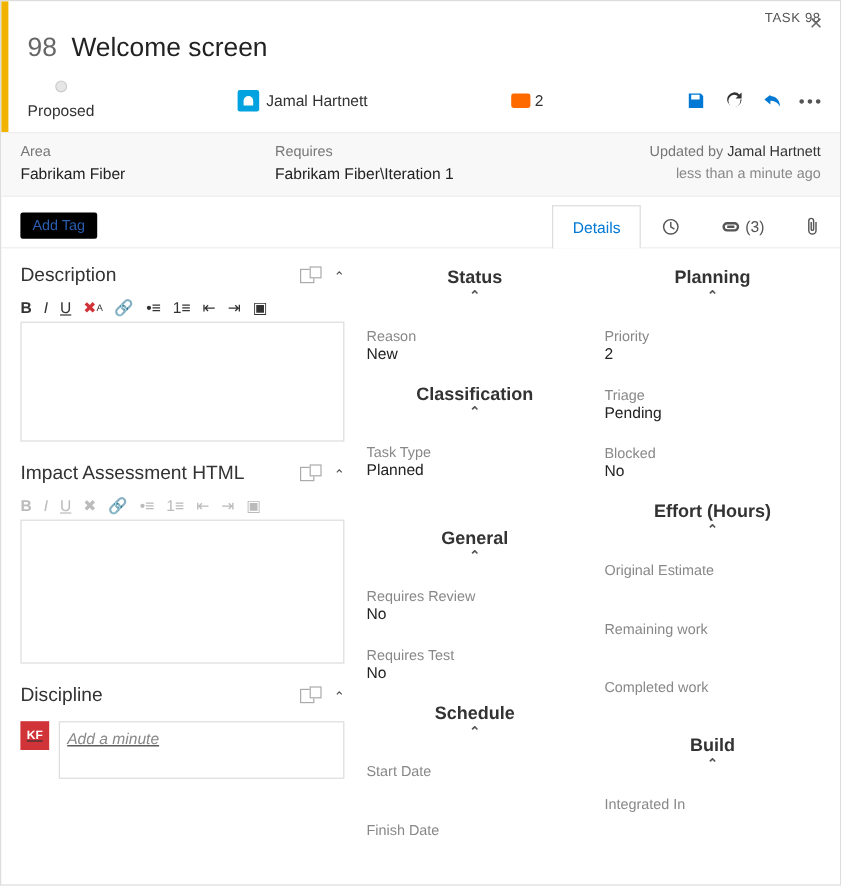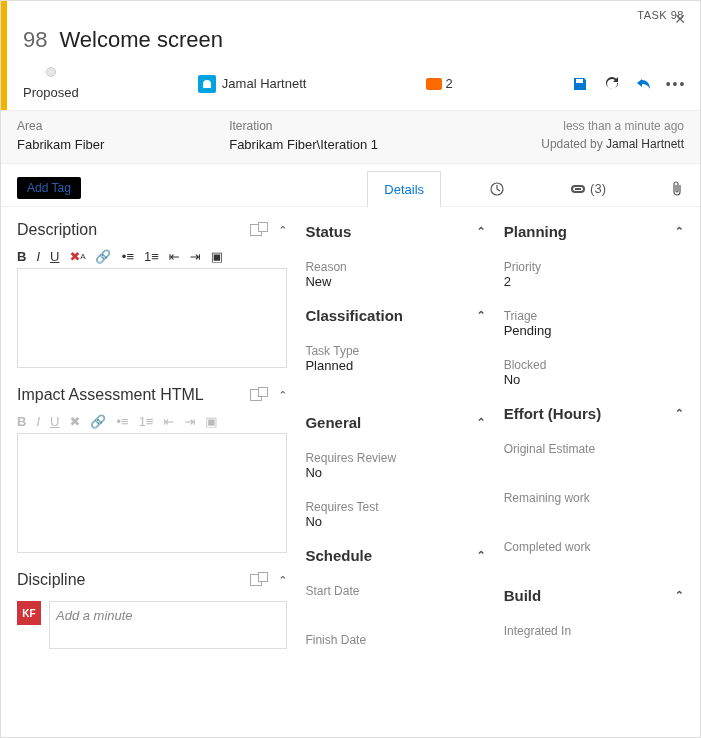--- a/index.html
+++ b/index.html
@@ -29,21 +29,21 @@
 
 .subheader { display: flex; background: #f8f8f8; border-top: 1px solid #eee; border-bottom: 1px solid #eee; padding: 8px 16px; gap: 10px; }
 .sub-col { flex: 1; min-width: 0; }
 .sub-label { font-size: 12px; color: #777; margin-bottom: 4px; }
 .sub-value { font-size: 13px; color: #222; }
 .updated-col { text-align: right; flex: 1.2; }
 
 
 .tags-tabs-row { display: flex; align-items: center; justify-content: space-between; padding: 6px 0 0 16px; border-bottom: 1px solid #eee; }
 .add-tag { background: #000000; color: #2a5db0; font-size: 12px; padding: 4px 10px; border-radius: 2px; cursor: pointer; display:inline-block; }
-.tabs { display: flex; align-items: center; height: 36px; gap: 31px; }
+.tabs { display: flex; align-items: center; height: 36px; }
 .tab { padding: 0 16px; height: 100%; display:flex; align-items:center; gap:4px; font-size: 13px; color: #555; border: 1px solid transparent; border-bottom: none; cursor: pointer; }
 .tab.active { color: #0078d4; border-color: #ddd; background: #fff; position: relative; top: 1px; }
 .tab .count { color:#555; }
 .tab-icon { font-size: 14px; color: #555; }
 
 
 .main { display: flex; padding: 14px 16px; gap: 18px; height: calc(100% - 200px); overflow: hidden; }
 .col-left { flex: 1.5; min-width: 0; display:flex; flex-direction:column; }
 .col-mid { flex: 1; min-width: 0; }
 .col-right { flex: 1; min-width: 0; }
@@ -56,26 +56,26 @@
 .section-ctrl .caret { font-size:11px; }
 
 .rich-toolbar { display:flex; gap:10px; align-items:center; padding: 4px 0; font-size:13px; color:#333; }
 .rich-toolbar.disabled { color:#bbb; }
 .rich-toolbar span { cursor:pointer; display:inline-flex; align-items:center; }
 .editor-box { width: 100%; min-height: 100px; border: 1px solid #ddd; padding: 6px; font-size: 13px; resize: none; outline: none; }
 .editor-box.small { min-height: 120px; }
 
 .spacer { height: 18px; }
 
-.discussion-row { display:flex; gap:8px; margin-top:6px; }
+.discussion-row { display:flex; gap:8px; margin-top:6px;text-decoration:underline; }
 .disc-avatar { width:24px; height:24px; background:#d13438; color:#fff; font-size:10px; display:flex; align-items:center; justify-content:center; font-weight:600; }
 .disc-input { flex:1; border:1px solid #ddd; min-height:48px; padding:6px; color:#888; font-style:italic; font-size:13px; }
 
 
-.group-title { font-size: 15px; font-weight: 600; color: #333; margin: 2px 0 8px 0; display:flex; justify-content:space-between; align-items:center;}
+.group-title { font-size: 15px; font-weight: 600; color: #333; margin: 2px 0 8px 0; display:flex; justify-content:space-between; align-items:center;flex-direction:column;}
 .group-title .caret { font-size: 11px; color:#555; }
 .field-label { font-size: 12px; color: #888; margin-top: 20px; }
 .field-value { font-size: 13px; color: #222; margin-bottom: 8px; }
 .group { margin-bottom: 18px; }
 
 svg { display:block; }
 </style>
 </head>
 <body>
 
@@ -119,28 +119,28 @@
     </div>
   </div>
 </div>
 
 <div class="subheader">
   <div class="sub-col">
     <div class="sub-label">Area</div>
     <div class="sub-value">Fabrikam Fiber</div>
   </div>
   <div class="sub-col">
-    <div class="sub-label">Iteration</div>
+    <div class="sub-label">Requires</div>
     <div class="sub-value">Fabrikam Fiber\Iteration 1</div>
   </div>
   <div class="sub-col updated-col">
-    <div class="sub-label" style="color:#888">less than a minute ago</div>
     <div class="sub-label">
       <span>Updated by </span><span style="color:#333">Jamal Hartnett</span>
     </div>
+    <div class="sub-label" style="color:#888">less than a minute ago</div>
   </div>
 </div>
 
 <div class="tags-tabs-row">
   <div>
     <span class="add-tag">Add Tag</span>
   </div>
   <div class="tabs">
     <div class="tab active">
         <span>Details</span>

